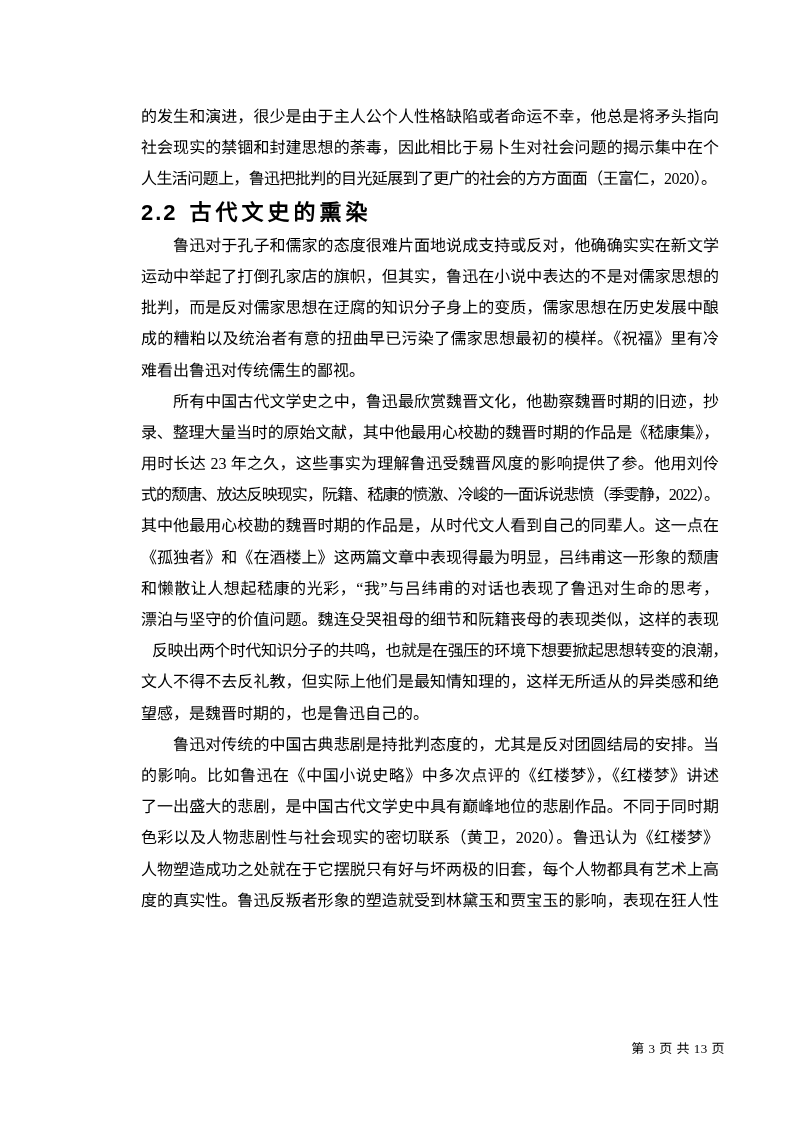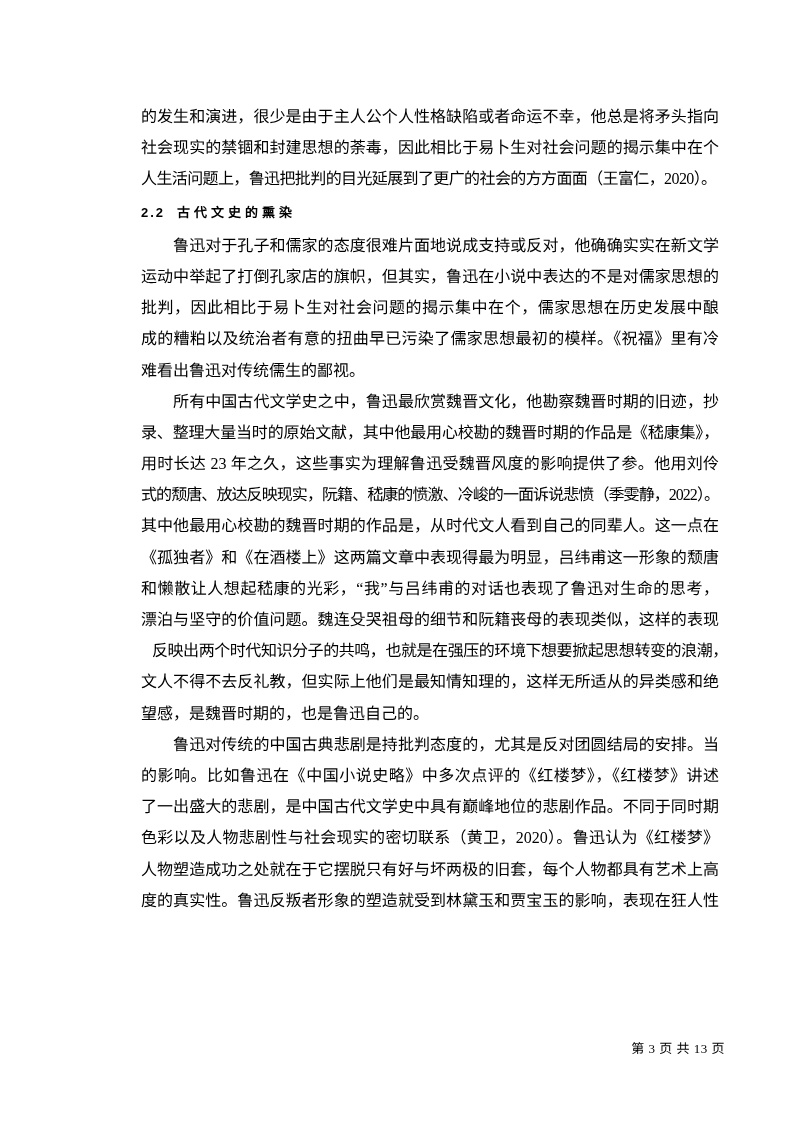--- a/index.html
+++ b/index.html
@@ -35,21 +35,21 @@
     text-align: justify;
     text-align-last: justify;
     white-space: normal;
   }
   .line.last {
     text-align-last: left;
   }
   .heading {
     font-family: "Liberation Sans", "DejaVu Sans", sans-serif;
     font-weight: 700;
-    font-size: 13px;
+    font-size: 22px;
     line-height: 31.2px;
     height: 31.2px;
     margin: 2px 0 2px 0;
     white-space: nowrap;
   }
   .heading .hnum {
     letter-spacing: 2px;
     margin-right: 12px;
   }
   .heading .htitle {
@@ -72,21 +72,21 @@
   <div class="text-block" id="content-root">
       <div class="paragraph">
         <div class="line" style="">的发生和演进，很少是由于主人公个人性格缺陷或者命运不幸，他总是将矛头指向</div>
         <div class="line" style="">社会现实的禁锢和封建思想的荼毒，因此相比于易卜生对社会问题的揭示集中在个</div>
         <div class="line last" style="white-space: nowrap; letter-spacing: -0.614103px;">人生活问题上，鲁迅把批判的目光延展到了更广的社会的方方面面（王富仁，2020）。</div>
       </div>
       <div class="heading"><span class="hnum">2.2</span><span class="htitle">古代文史的熏染</span></div>
       <div class="paragraph">
         <div class="line" style="">　　鲁迅对于孔子和儒家的态度很难片面地说成支持或反对，他确确实实在新文学</div>
         <div class="line" style="">运动中举起了打倒孔家店的旗帜，但其实，鲁迅在小说中表达的不是对儒家思想的</div>
-        <div class="line" style="">批判，因此相比于易卜生对社会问题的揭示集中在个，儒家思想在历史发展中酿</div>
+        <div class="line" style="">批判，而是反对儒家思想在迂腐的知识分子身上的变质，儒家思想在历史发展中酿</div>
         <div class="line" style="">成的糟粕以及统治者有意的扭曲早已污染了儒家思想最初的模样。《祝福》里有冷</div>
         <div class="line last" style="">难看出鲁迅对传统儒生的鄙视。</div>
       </div>
       <div class="paragraph">
         <div class="line" style="">　　所有中国古代文学史之中，鲁迅最欣赏魏晋文化，他勘察魏晋时期的旧迹，抄</div>
         <div class="line" style="white-space: nowrap; letter-spacing: -0.216667px;">录、整理大量当时的原始文献，其中他最用心校勘的魏晋时期的作品是《嵇康集》，</div>
         <div class="line" style="">用时长达 23 年之久，这些事实为理解鲁迅受魏晋风度的影响提供了参。他用刘伶</div>
         <div class="line" style="white-space: nowrap; letter-spacing: -1px;">式的颓唐、放达反映现实，阮籍、嵇康的愤激、冷峻的一面诉说悲愤（季雯静，2022）。</div>
         <div class="line" style="">其中他最用心校勘的魏晋时期的作品是，从时代文人看到自己的同辈人。这一点在</div>
         <div class="line" style="">《孤独者》和《在酒楼上》这两篇文章中表现得最为明显，吕纬甫这一形象的颓唐</div>

